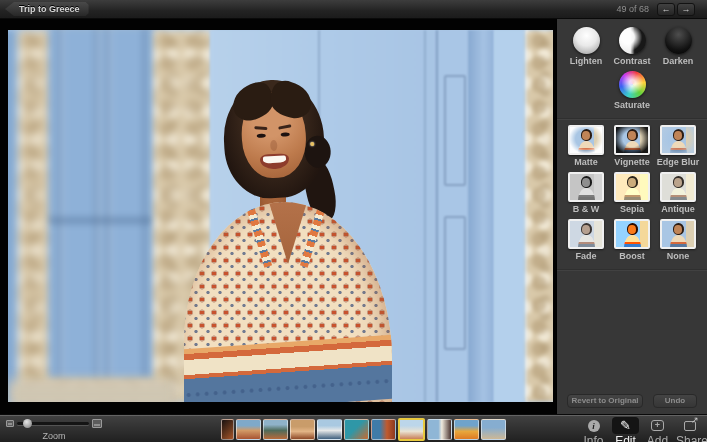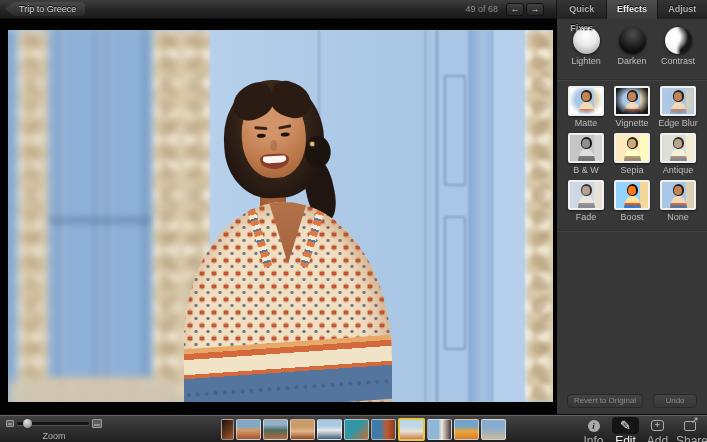--- a/index.html
+++ b/index.html
@@ -4,38 +4,38 @@
 <style>
   * { margin:0; padding:0; box-sizing:border-box; }
   body { font-family:"Liberation Sans", sans-serif; background:#000; }
   .app { position:relative; width:707px; height:442px; overflow:hidden; background:#000; }
 
   
   .topbar { position:absolute; left:0; top:0; width:707px; height:19px;
     background:linear-gradient(180deg,#3d3d3d,#232323 60%,#1b1b1b);
     border-bottom:1px solid #0a0a0a; display:flex; align-items:center; z-index:20; }
   .back-btn { margin-left:5px; height:14px; line-height:14px; padding:0 9px 0 14px;
-    font-size:9px; font-weight:normal; color:#d6d6d6; text-shadow:0 -1px 0 #000;
+    font-size:9px; font-weight:bold; color:#d6d6d6; text-shadow:0 -1px 0 #000;
     background:linear-gradient(180deg,#4a4a4a,#282828);
     clip-path:polygon(9px 0, calc(100% - 3px) 0, 100% 20%, 100% 80%, calc(100% - 3px) 100%, 9px 100%, 0 50%);
     cursor:default; }
   .tb-spacer { flex:1; }
   .counter { font-size:9px; color:#8f8f8f; margin-right:8px; }
   .nav-arrows { display:flex; gap:2px; margin-right:12px; }
   .nav-btn { width:18px; height:13px; border-radius:3px; border:1px solid #121212;
     background:linear-gradient(180deg,#414141,#242424); color:#cfcfcf;
     font-size:9px; line-height:11px; text-align:center; font-weight:bold; }
   .tabs { width:151px; height:19px; display:flex; }
   .tab { flex:1; height:19px; line-height:19px; text-align:center; font-size:9px; font-weight:bold;
     color:#b0b0b0; text-shadow:0 -1px 0 #000; background:linear-gradient(180deg,#343434,#222);
     border-left:1px solid #161616; }
   .tab.active { color:#ececec; background:linear-gradient(180deg,#4d4d4d,#3a3a3a); }
 
   
-  .main { position:absolute; left:0; top:19px; width:707px; height:395px; }
+  .main { position:absolute; left:0; top:19px; width:707px; height:395px;font-weight:bold; }
   .canvas { position:absolute; left:0; top:0; width:556px; height:395px; background:#020202; }
 
   
   .photo { position:absolute; left:8px; top:11px; width:545px; height:372px; overflow:hidden; background:#aec9e7; }
   .photo * { position:absolute; }
   .ly-sliver { left:-4px; top:0; width:20px; height:100%; background:linear-gradient(90deg,#7aa2cc,#98b9de); filter:blur(3px); }
   .stone { background-color:#d9c9aa;
     background-image:radial-gradient(circle, rgba(178,156,118,.6) 0 6px, transparent 9px),
       radial-gradient(circle, rgba(255,251,238,.7) 0 5px, transparent 8px),
       radial-gradient(circle, rgba(160,136,100,.4) 0 4px, transparent 6px);
@@ -194,25 +194,20 @@
 <div class="app">
 
   <div class="topbar">
     <div class="back-btn">Trip to Greece</div>
     <div class="tb-spacer"></div>
     <div class="counter">49 of 68</div>
     <div class="nav-arrows">
       <div class="nav-btn"><span>←</span></div>
       <div class="nav-btn"><span>→</span></div>
     </div>
-    <div class="tabs">
-      <div class="tab">Quick Fixes</div>
-      <div class="tab active">Effects</div>
-      <div class="tab">Adjust</div>
-    </div>
   </div>
 
   <div class="main">
     <div class="canvas">
       <div class="photo">
         <div class="ly-sliver"></div>
         <div class="ly-stoneL stone"></div>
         <div class="ly-shutter"></div>
         <div class="ly-stoneCol stone"></div>
         <div class="ly-doorMain">
@@ -254,29 +249,33 @@
       </div>
     </div>
 
     <div class="sidebar">
       <div class="orb-row orb-row1" id="orb-row-1">
           <div class="orb-cell">
             <div class="orb orb-lighten"></div>
             <div class="orb-label">Lighten</div>
           </div>
           <div class="orb-cell">
+            <div class="orb orb-contrast"></div>
+            <div class="orb-label">Contrast</div>
+          </div>
+          <div class="orb-cell">
             <div class="orb orb-darken"></div>
             <div class="orb-label">Darken</div>
           </div>
+        </div>
+      <div class="orb-row orb-row2" id="orb-row-2">
           <div class="orb-cell">
-            <div class="orb orb-contrast"></div>
-            <div class="orb-label">Contrast</div>
-          </div>
-        </div>
-      <div class="orb-row orb-row2" id="orb-row-2">
+            <div class="orb orb-saturate"></div>
+            <div class="orb-label">Saturate</div>
+          </div>
         </div>
       <div class="divider"></div>
       <div id="fx-rows">
           <div class="fx-row">
             <div class="fx-cell">
               <div class="fx-thumb fx-matte">
                 <div class="sc">
                   <div class="sc-bg"></div>
                   <div class="sc-hair"></div>
                   <div class="sc-face"></div>

